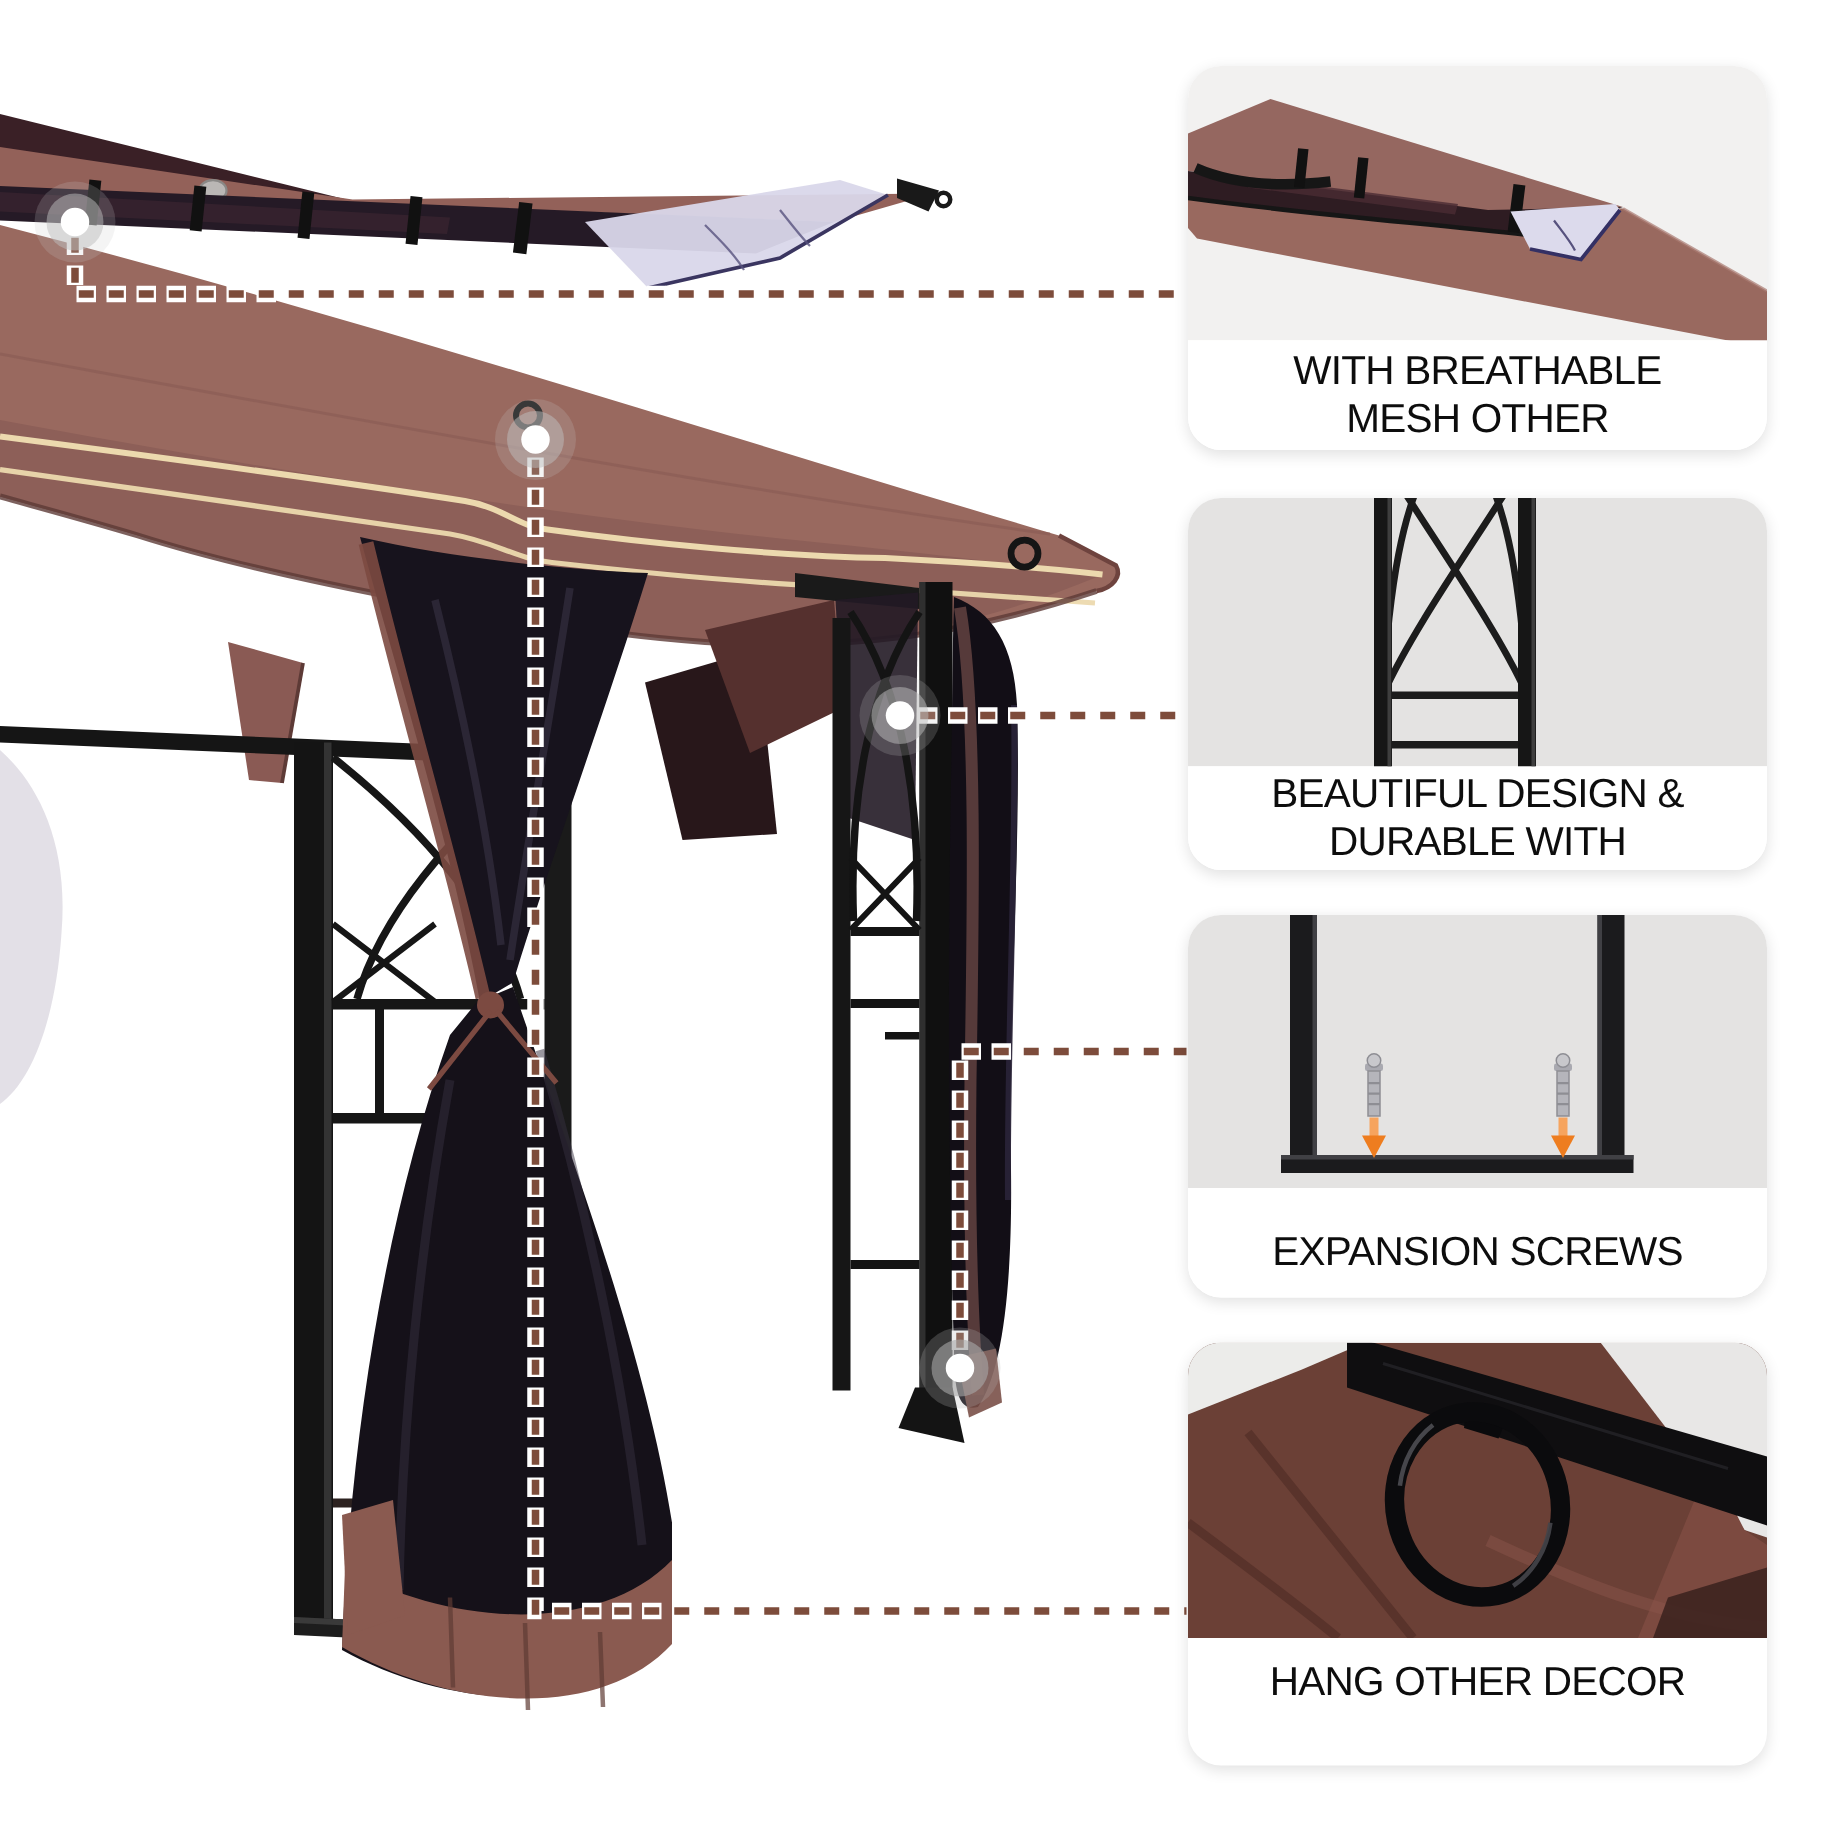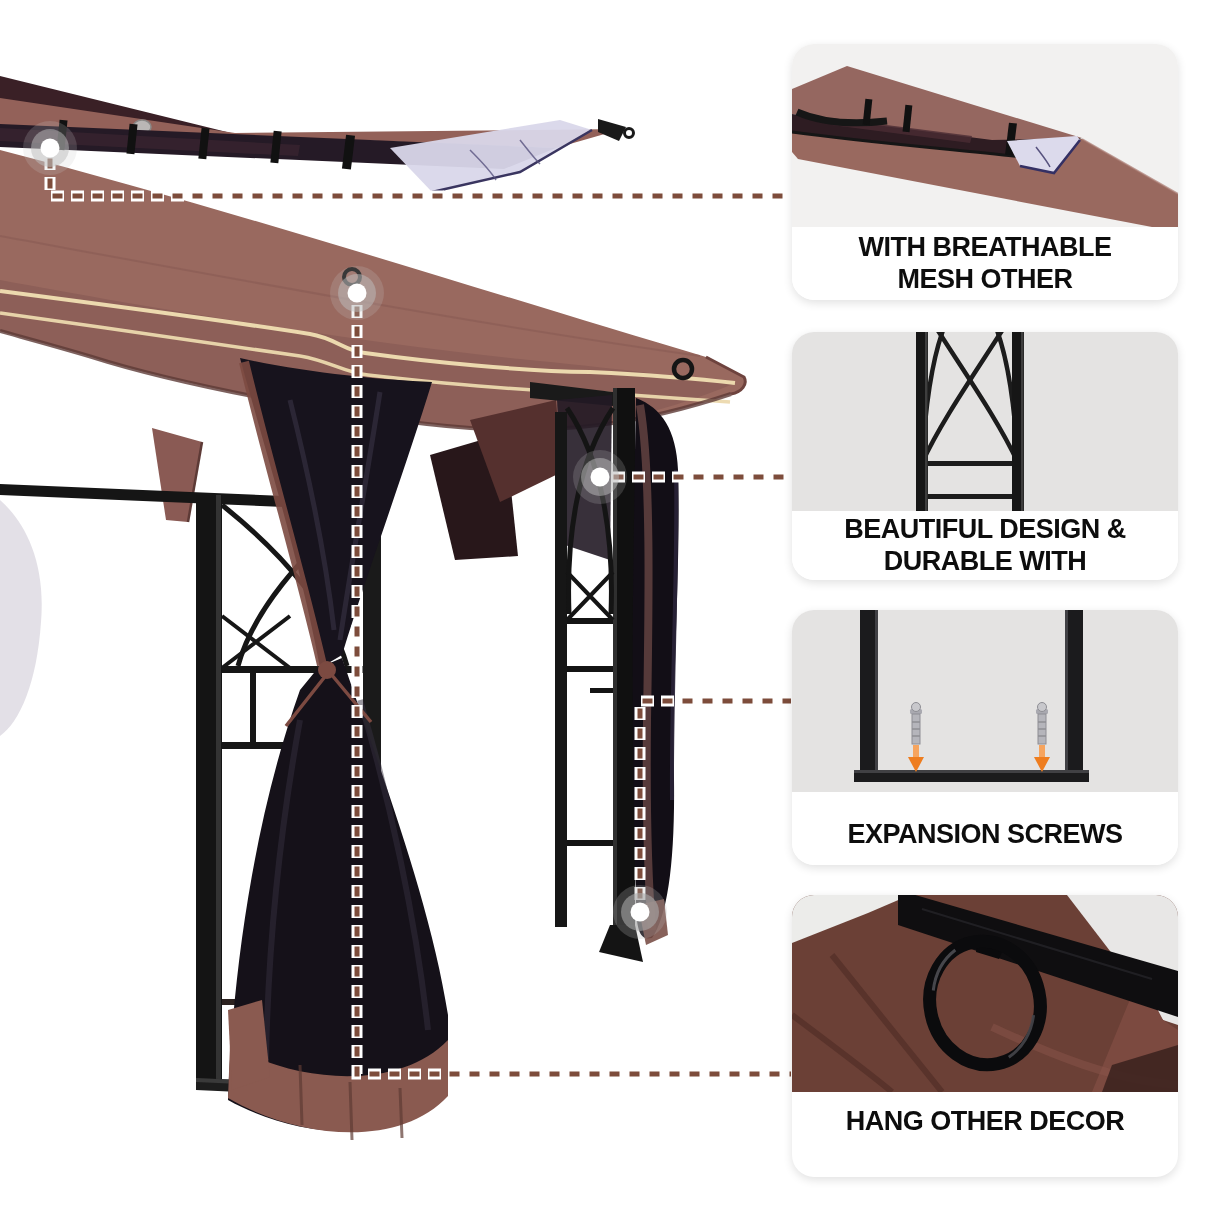--- a/index.html
+++ b/index.html
@@ -4,21 +4,21 @@
 <style>
   html,body{margin:0;padding:0;background:#ffffff;}
   #stage{position:relative;width:1214px;height:1214px;background:#ffffff;overflow:hidden;
          font-family:"Liberation Sans", sans-serif;}
   #gazebo-layer{position:absolute;left:0;top:0;z-index:1;pointer-events:none;}
   .panel{position:absolute;left:792px;width:386px;border-radius:22px;overflow:hidden;
          background:#ffffff;box-shadow:0 3px 10px rgba(0,0,0,0.12);z-index:2;}
   .panel-photo{position:relative;width:100%;overflow:hidden;}
   .panel-photo svg{display:block;}
   .panel-label{display:flex;flex-direction:column;align-items:center;justify-content:center;
-         text-align:center;background:#ffffff;color:#0d0d0d;font-weight:bold;
+         text-align:center;background:#ffffff;color:#0d0d0d;font-weight:normal;
          font-size:27px;line-height:1.16;letter-spacing:-0.5px;}
   .panel-label span{display:block;}
   #panel-1{top:44px;height:256px;}  #panel-1 .panel-photo{height:183px;} #panel-1 .panel-label{height:73px;}
   #panel-2{top:332px;height:248px;} #panel-2 .panel-photo{height:179px;} #panel-2 .panel-label{height:69px;}
   #panel-3{top:610px;height:255px;} #panel-3 .panel-photo{height:182px;} #panel-3 .panel-label{height:85px;}
   #panel-4{top:895px;height:282px;} #panel-4 .panel-photo{height:197px;} #panel-4 .panel-label{height:60px;}
 </style>
 </head>
 <body>
 

